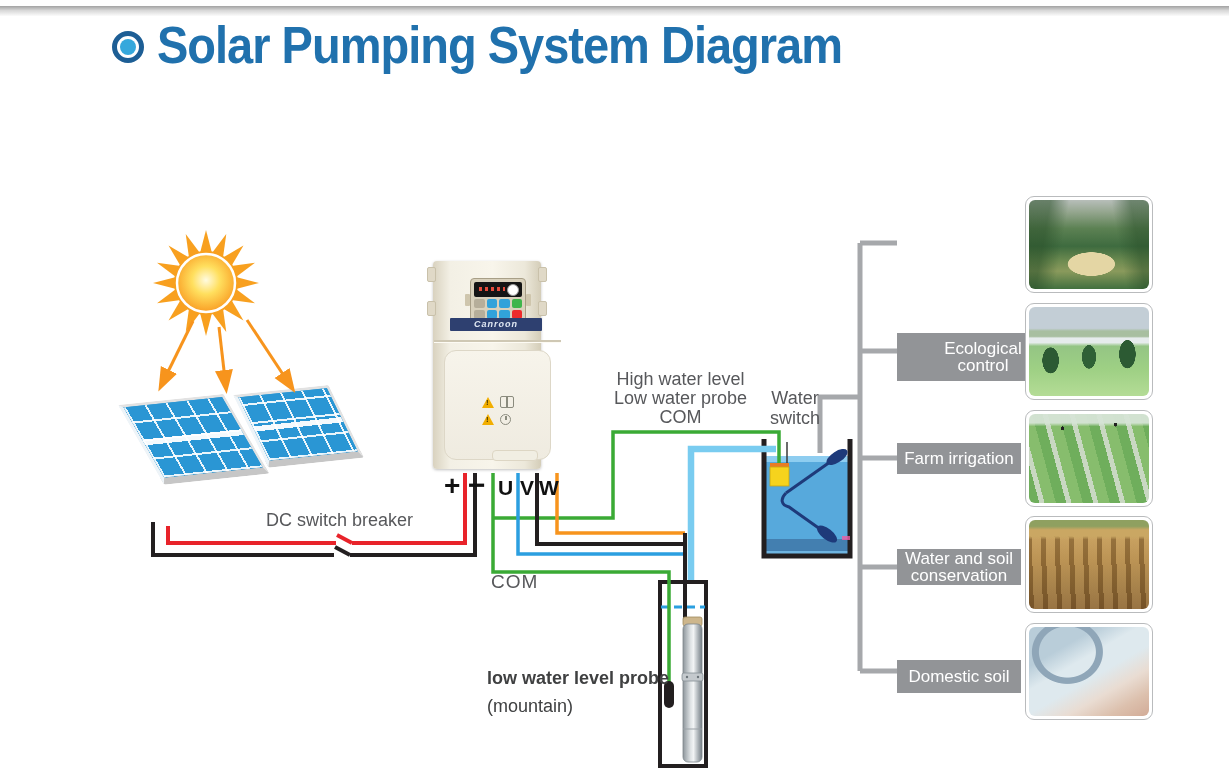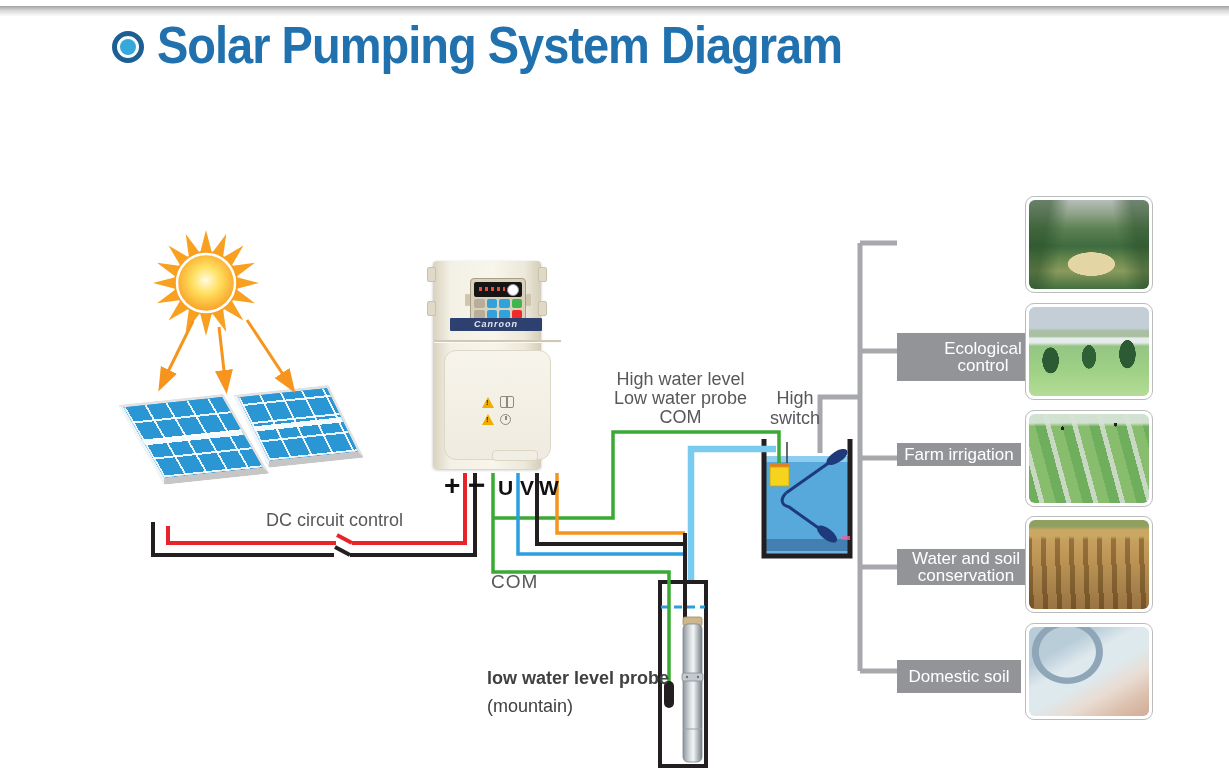--- a/index.html
+++ b/index.html
@@ -73,22 +73,22 @@
   .lbl-com-top{left:491px;top:566px;font-size:19px;letter-spacing:1px;}
   .lbl-levels{left:614px;top:364px;}
   .lbl-float{left:764px;top:382px;width:62px;line-height:20px;}
   .lbl-breaker{left:266px;top:505px;}
   .lbl-probe{left:487px;top:663px;color:#3f4041;font-weight:bold;}
   .lbl-probe2{left:487px;top:691px;color:#3f4041;}
 
   
   .app-label{position:absolute;left:897px;width:124px;background:rgba(140,142,145,.95);color:#fff;
     font-size:17px;line-height:17.5px;text-align:center;display:flex;align-items:center;justify-content:center;}
-  .al-1{top:221px;height:36px;} .al-2{top:327px;height:48px;padding-left:24px;} .al-3{top:437px;height:23px;}
-  .al-4{top:543px;height:36px;padding-left:7px;} .al-5{top:654px;height:33px;}
+  .al-1{top:221px;height:36px;} .al-2{top:327px;height:48px;padding-left:24px;} .al-3{top:437px;height:31px;}
+  .al-4{top:543px;height:36px;} .al-5{top:654px;height:33px;}
   .photo{position:absolute;left:1025px;width:128px;height:97px;border:1px solid #b9bbbd;border-radius:9px;
     background:#fff;padding:3px;box-sizing:border-box;}
   .ph-1{top:190px;} .ph-2{top:297px;} .ph-3{top:404px;} .ph-4{top:510px;} .ph-5{top:617px;}
   .photo-inner{width:100%;height:100%;border-radius:6px;}
   .pic-mountain{background:
     radial-gradient(ellipse 40px 20px at 52% 72%, #e4d6a4 0 58%, rgba(228,214,164,0) 60%),
     linear-gradient(100deg, rgba(40,78,40,.55) 0 16%, rgba(40,78,40,0) 30%),
     linear-gradient(260deg, rgba(40,78,40,.5) 0 14%, rgba(40,78,40,0) 28%),
     linear-gradient(180deg,#b7beb9 0%,#93a58d 14%,#5c8153 32%,#3e6b3f 52%,#6c8a50 68%,#8a9a5c 80%,#42703f 100%);}
   .pic-park{background:
@@ -258,28 +258,28 @@
 
     <path d="M820 447 V391 H860 M860 237 V665 M860 237 H897 M860 345 H897 M860 452 H897 M860 561 H897 M860 665 H897" fill="none" stroke="#a6a8ab" stroke-width="5"></path>
   </svg>
 
   <span class="t-big t-plus">+</span>
   <span class="t-big t-minus">−</span>
   <span class="t-big t-u">U</span>
   <span class="t-big t-v">V</span>
   <span class="t-big t-w">W</span>
 
-  <div class="lab lbl-breaker">DC circuit control</div>
+  <div class="lab lbl-breaker">DC switch breaker</div>
   <div class="lab lbl-com-top">COM</div>
   <div class="lab lbl-levels">
     <div>High water level</div>
     <div>Low water probe</div>
     <div>COM</div>
   </div>
-  <div class="lab lbl-float">High switch</div>
+  <div class="lab lbl-float">Water switch</div>
   <div class="lab lbl-probe">low water level probe</div>
   <div class="lab lbl-probe2">(mountain)</div>
 
   <div class="app-label al-2">Ecological control</div>
   <div class="app-label al-3">Farm irrigation</div>
   <div class="app-label al-4">Water and soil conservation</div>
   <div class="app-label al-5">Domestic soil</div>
 
   <div class="photo ph-1">
     <div class="photo-inner pic-mountain"></div>

